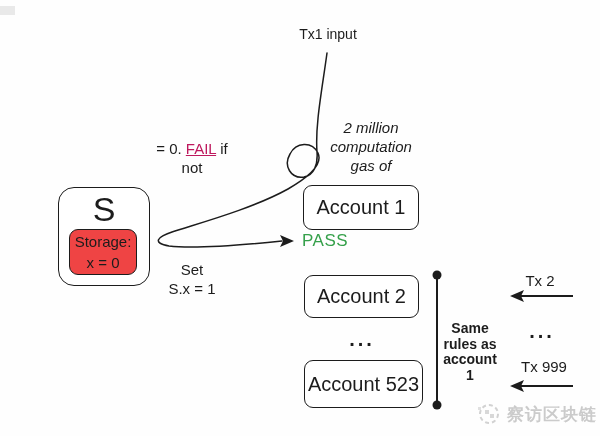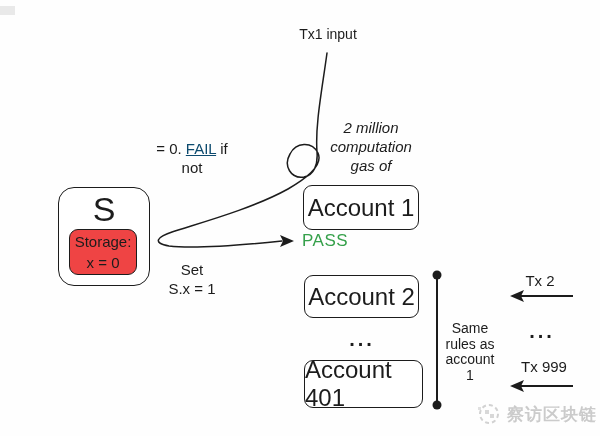--- a/index.html
+++ b/index.html
@@ -3,25 +3,25 @@
 <meta charset="utf-8">
 <style>
   html,body{margin:0;padding:0;background:#fff;}
   #canvas{
     position:relative;width:600px;height:436px;background:#fefefe;
     font-family:"Liberation Sans", sans-serif;color:#1c1c1c;overflow:hidden;padding-left:13px;
   }
   .abs{position:absolute;}
   svg.layer{position:absolute;left:0;top:0;width:600px;height:436px;}
   .note{font-size:15px;line-height:19px;text-align:center;color:#1c1c1c;}
-  .fail{color:#0c4a6e;text-decoration:underline;}
+  .fail{color:#be185d;text-decoration:underline;}
   .pass{color:#35a04a;font-size:17px;font-weight:400;letter-spacing:.5px;}
   .node{
     position:absolute;border:1.6px solid #1c1c1c;border-radius:9px;background:#fff;
-    display:flex;align-items:center;justify-content:center;font-size:24px;
+    display:flex;align-items:center;justify-content:center;font-size:20px;
   }
   .state-node{
     position:absolute;left:58px;top:187px;width:90px;height:97px;
     border:1.6px solid #1c1c1c;border-radius:16px;background:#fff;text-align:center;
   }
   .state-title{font-size:34px;line-height:40px;margin-top:1px;}
   .storage-box{
     position:absolute;left:10px;top:41px;width:68px;height:46px;
     border:1.6px solid #1c1c1c;border-radius:9px;background:#ef4444;
     font-size:15px;line-height:21px;text-align:center;padding-top:1px;box-sizing:border-box;
@@ -98,24 +98,24 @@
     <div>S.x = 1</div>
   </div>
 
   <div class="node" style="left:304px;top:275px;width:113px;height:41px;">
     <span>Account 2</span>
   </div>
 
   <div class="abs ellipsis" style="left:340px;top:328px;width:44px;text-align:center;">...</div>
 
   <div class="node" style="left:304px;top:360px;width:117px;height:46px;">
-    <span>Account 401</span>
+    <span>Account 523</span>
   </div>
 
-  <div class="abs note" style="left:438px;top:321px;width:64px;font-size:14px;line-height:15.5px;">
+  <div class="abs note" style="left:438px;top:321px;width:64px;font-size:14px;line-height:15.5px;font-weight:bold;">
     <div>Same</div>
     <div>rules as</div>
     <div>account</div>
     <div>1</div>
   </div>
 
   <div class="abs tx-label" style="left:512px;top:272px;width:56px;">Tx 2</div>
 
   <div class="abs ellipsis" style="left:520px;top:320px;width:44px;text-align:center;">...</div>
 

